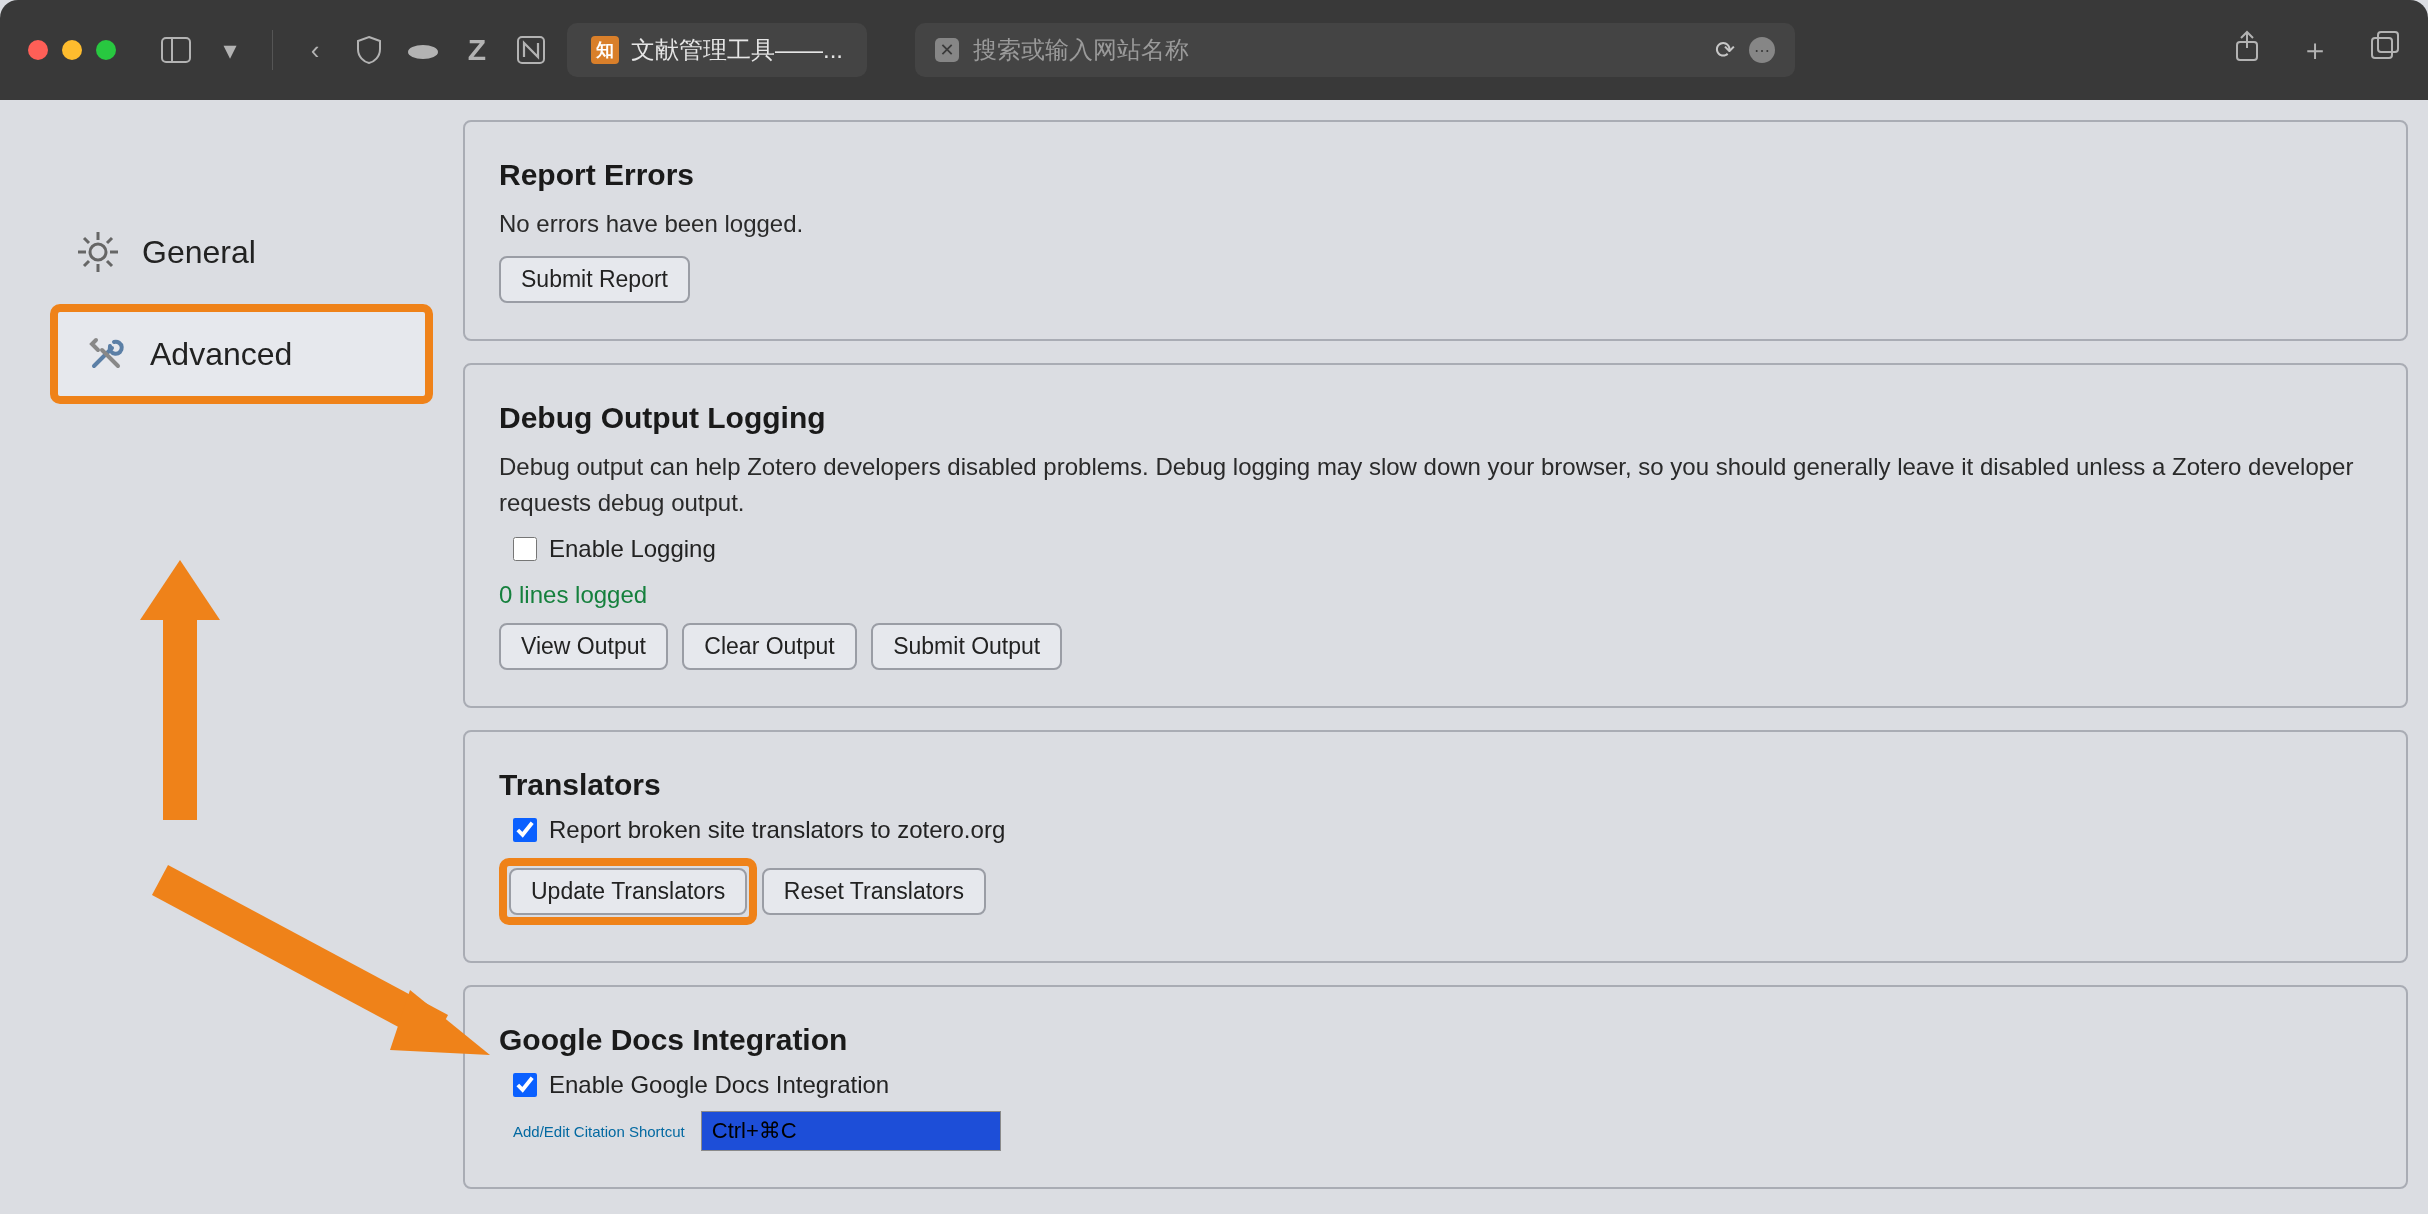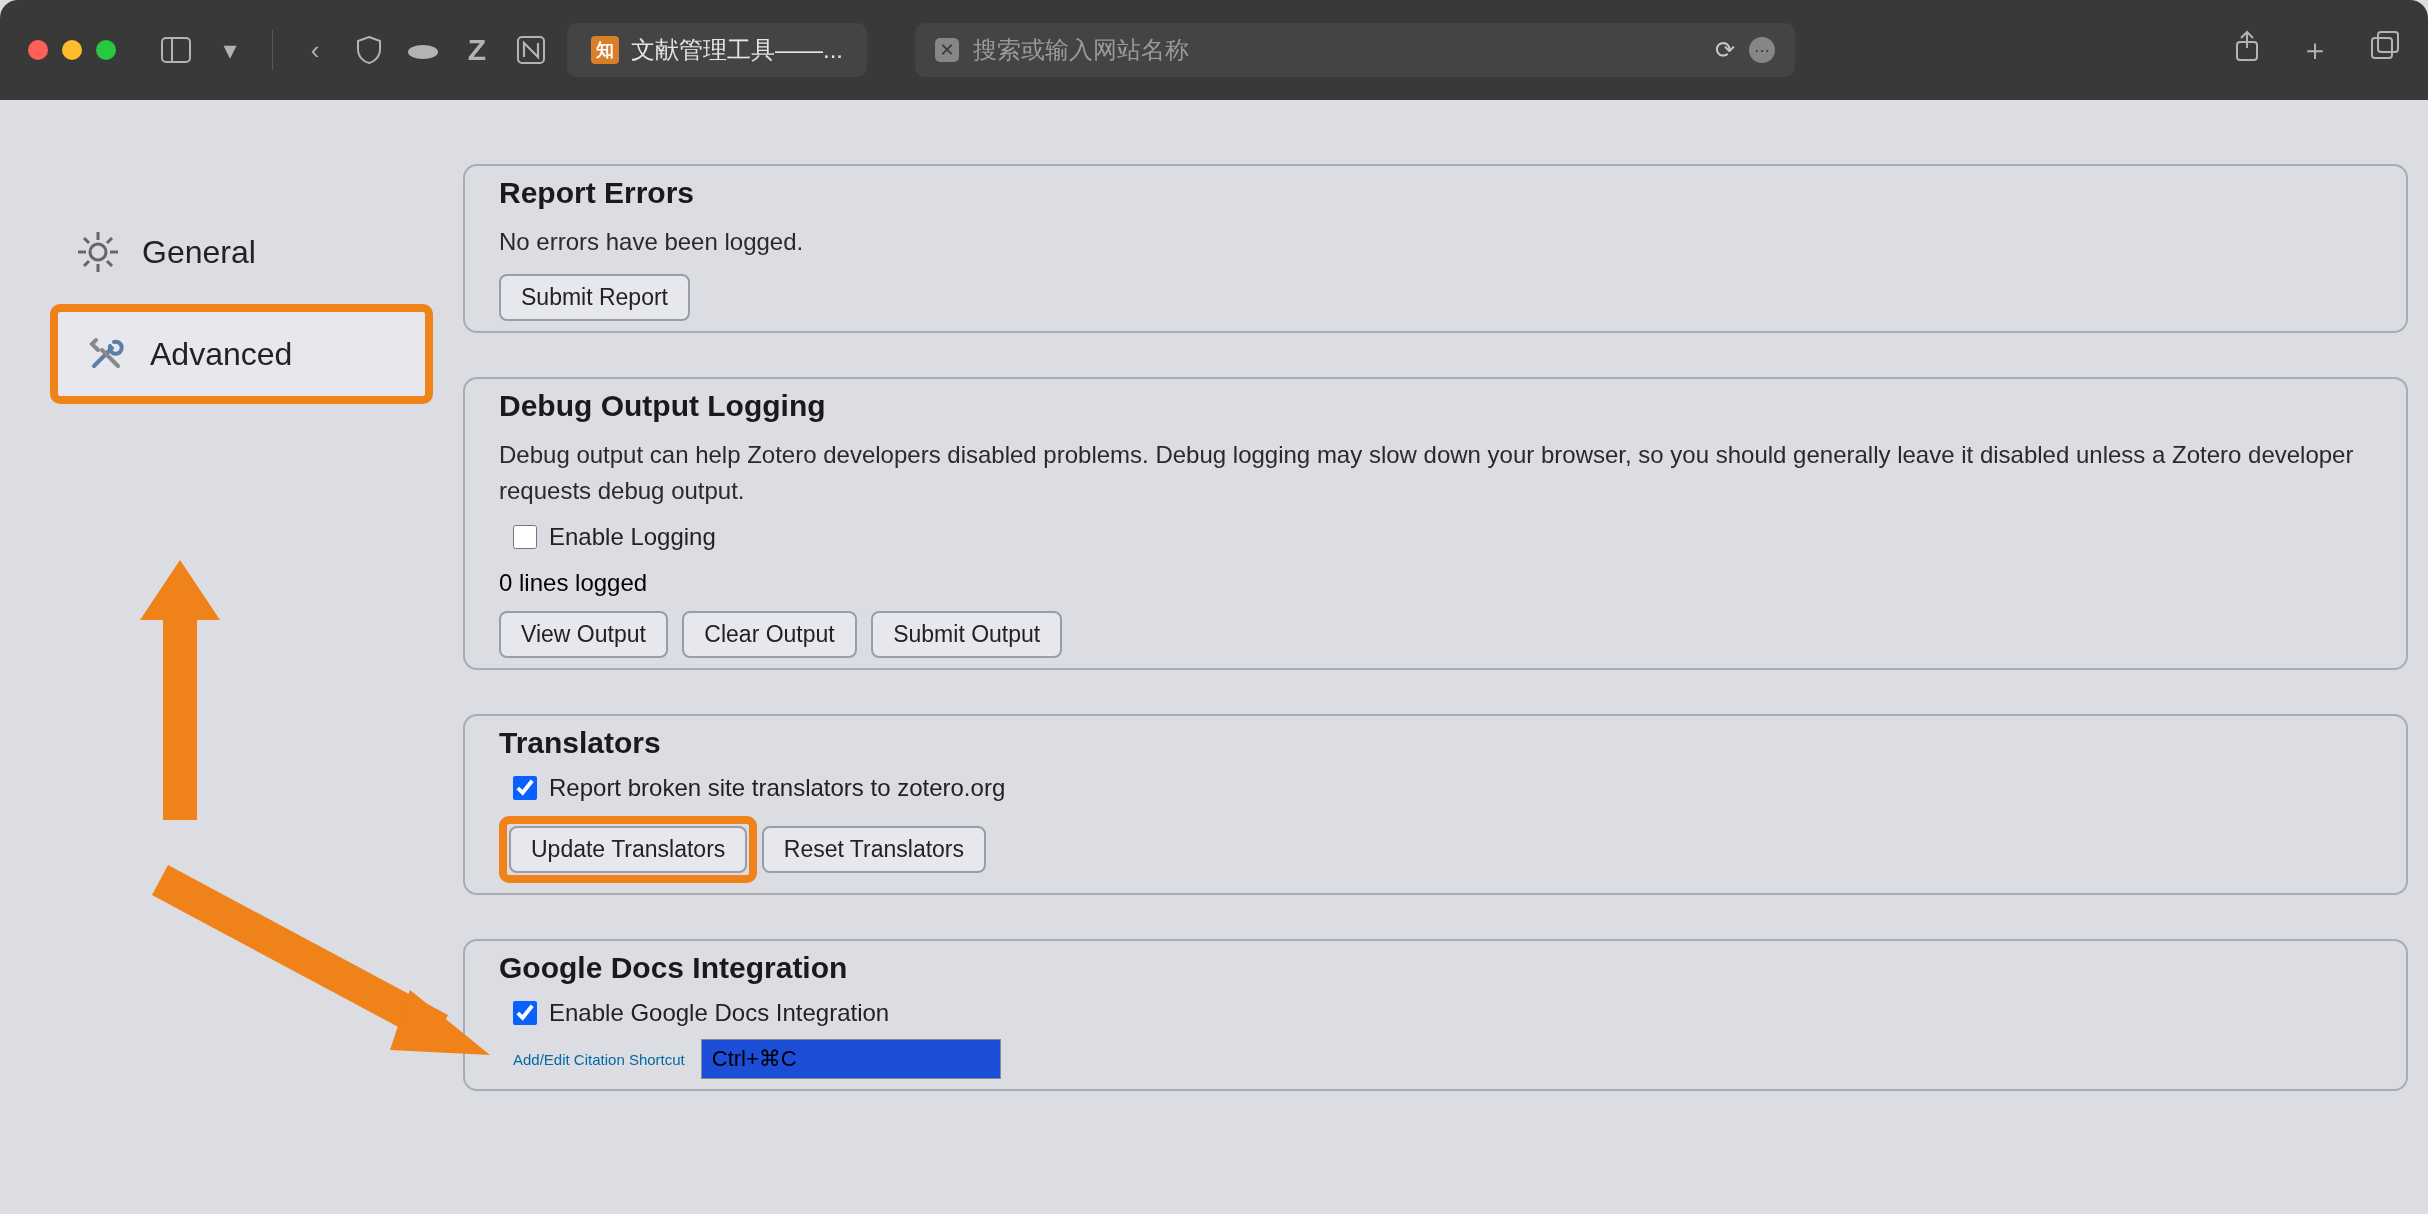--- a/index.html
+++ b/index.html
@@ -81,41 +81,40 @@
   border-radius: 10px;
 }
 .side-icon { width:48px; height:48px; display:flex; align-items:center; justify-content:center;}
 .content {
   flex: 1;
   overflow: auto;
 }
 .panel {
   background: #dbdde2;
   border: 2px solid #a9acb4;
-  border-radius: 14px;
-  padding: 10px 34px;
+  border-radius: 8px;
+  padding: 36px 34px;
   margin-bottom: 22px;
-  margin-top: 44px;
 }
 .panel h2 { font-size: 30px; font-weight: 700; color: #1a1a1a; margin-bottom: 14px; }
 .panel p { font-size: 24px; color: #2a2a2a; line-height: 1.5; margin-bottom: 14px; }
 .btn {
   display: inline-block;
   background: #e6e8ed;
   border: 2px solid #9a9da5;
   border-radius: 8px;
   padding: 8px 20px;
   font-size: 23px;
   color: #222;
   cursor: pointer;
   margin-right: 10px;
 }
 .chk { display: flex; align-items: center; gap: 12px; font-size: 24px; color: #222; margin: 6px 0 6px 14px;}
 .chk input[type=checkbox] { width: 24px; height: 24px; accent-color: #0a60ff; }
-.logged { font-size: 24px; color: #000000; margin: 18px 0 14px; }
+.logged { font-size: 24px; color: #15803d; margin: 18px 0 14px; }
 .shortcut-row { display:flex; align-items:center; gap:16px; margin-top:12px;}
 .shortcut-row label { font-size:15px; color:#0369a1; margin-left:14px;}
 .shortcut-row input[type=text]{ font-size:22px; padding:6px 10px; width:300px; border:1px solid #8a8a8a; background:#1d4ed8;}
 .arrow { position:absolute; }
 .arrow svg { overflow: visible; }
 </style>
 </head>
 <body>
 
 <div class="titlebar">

